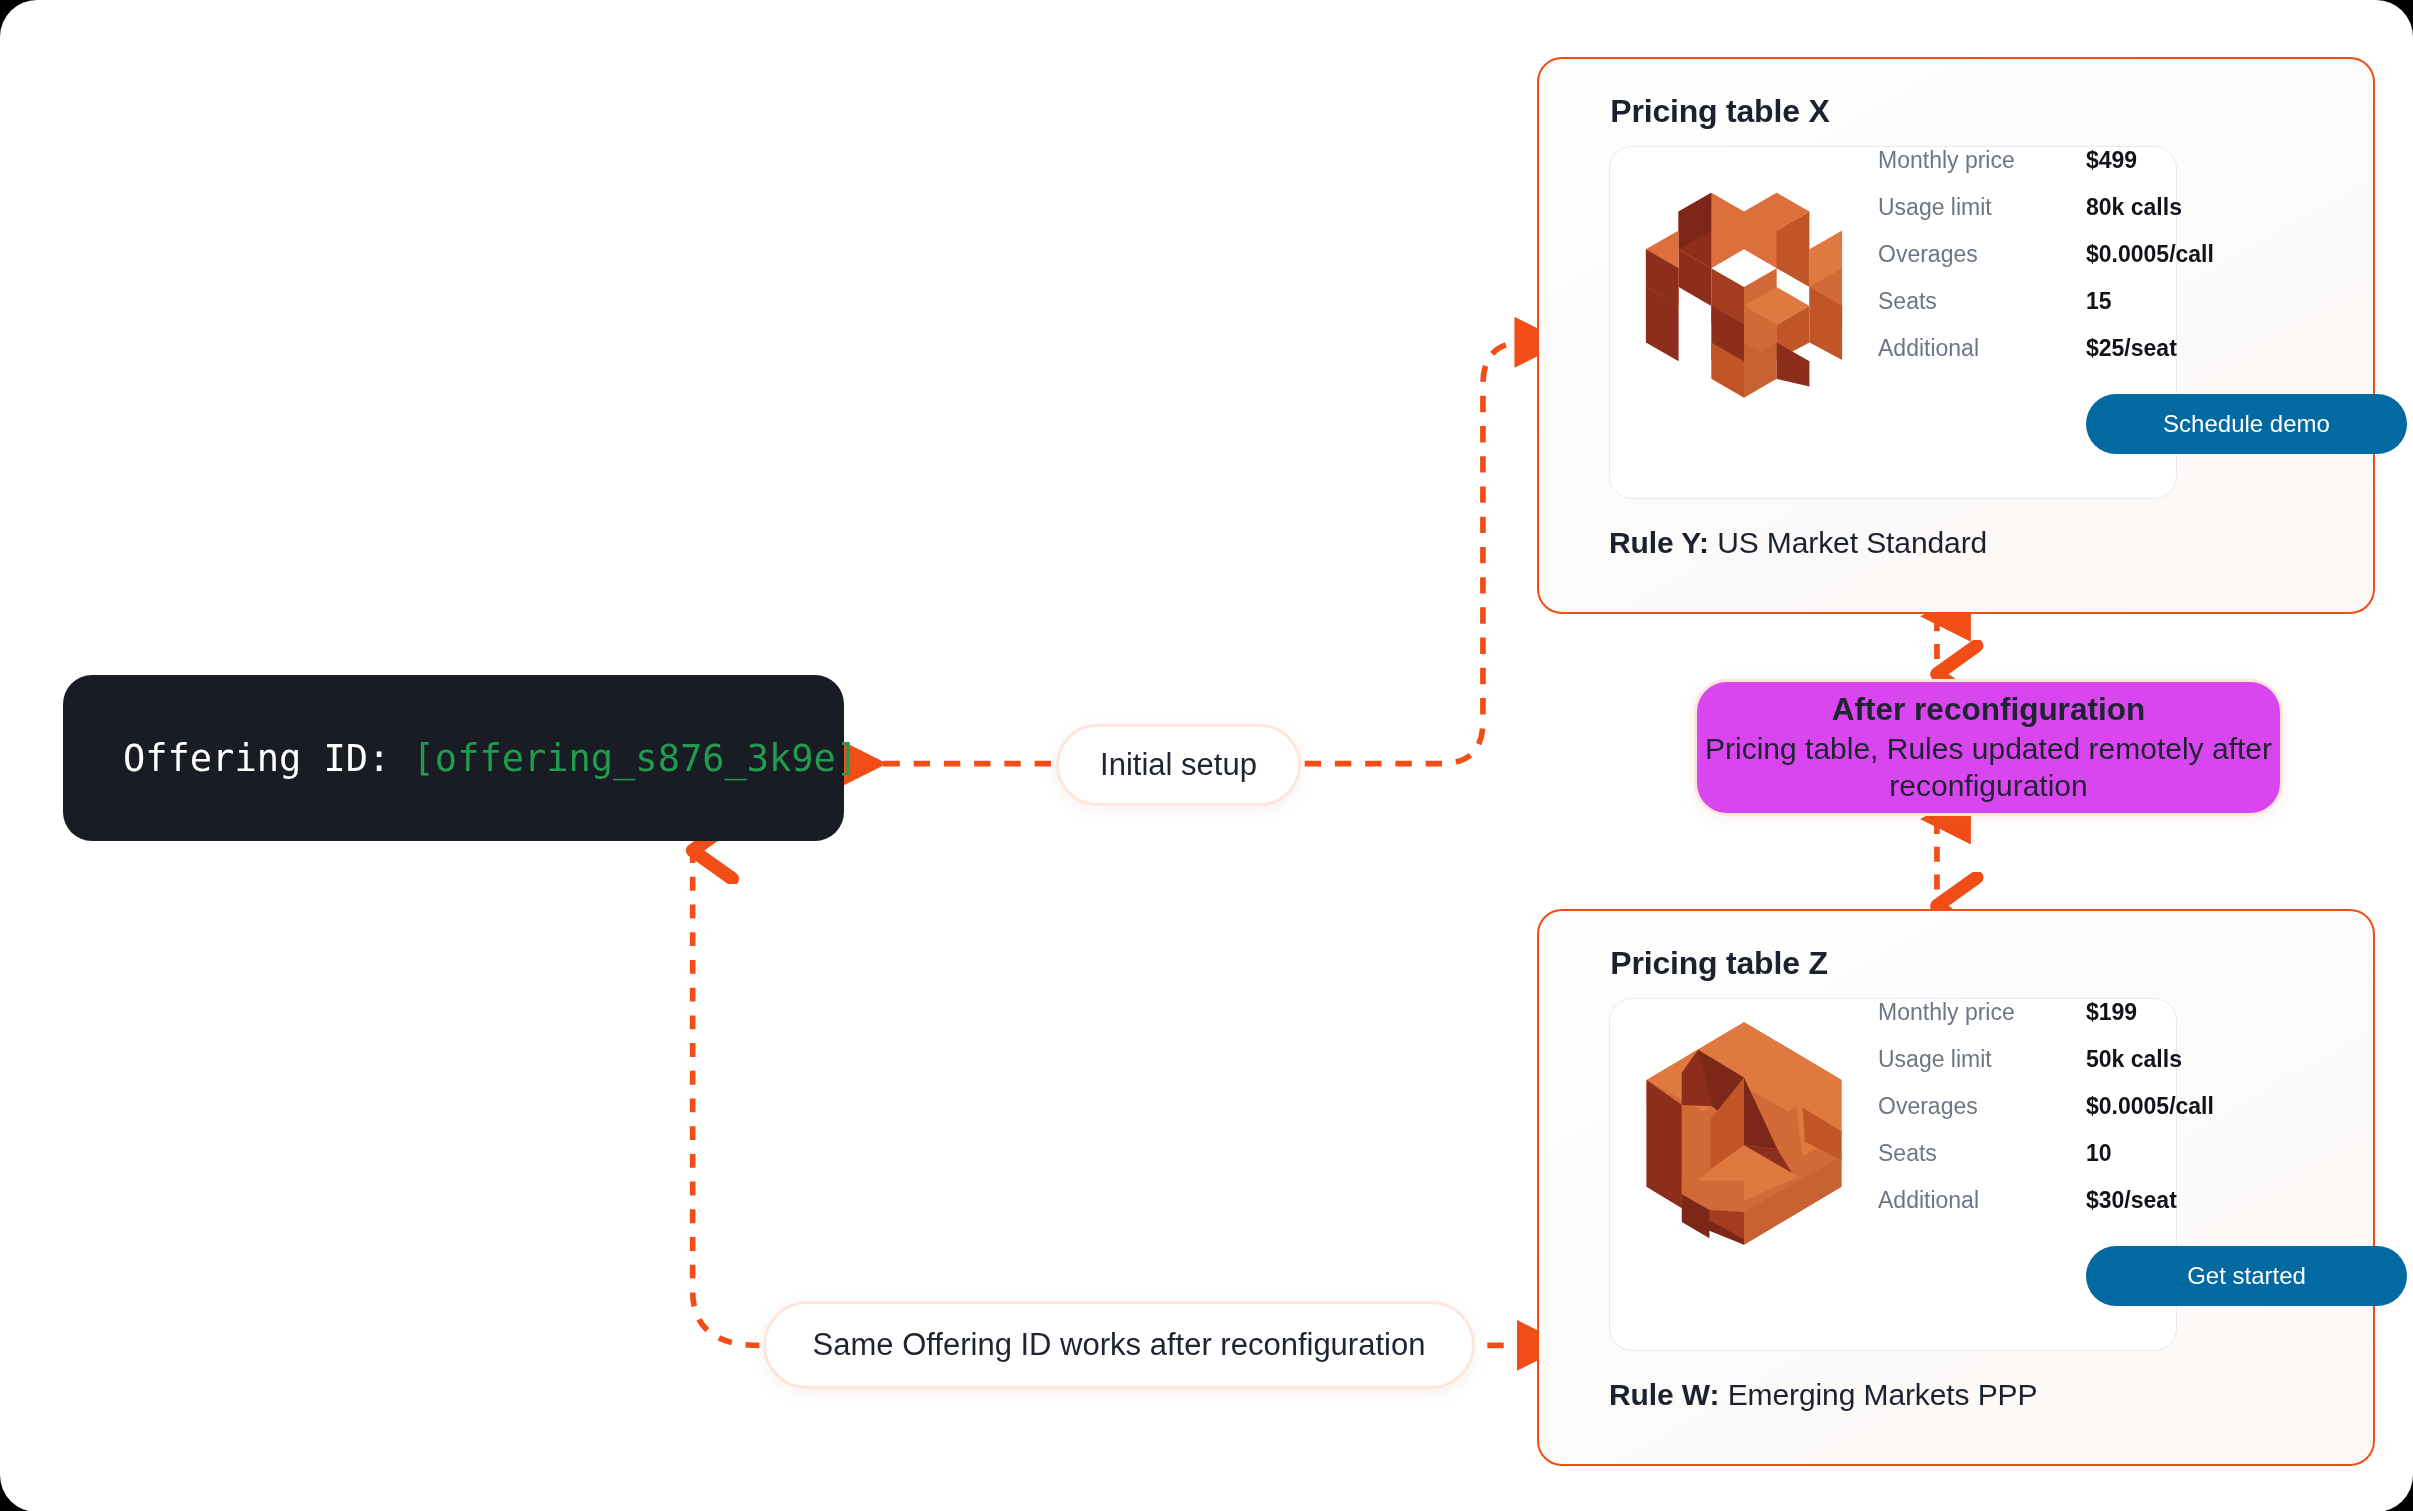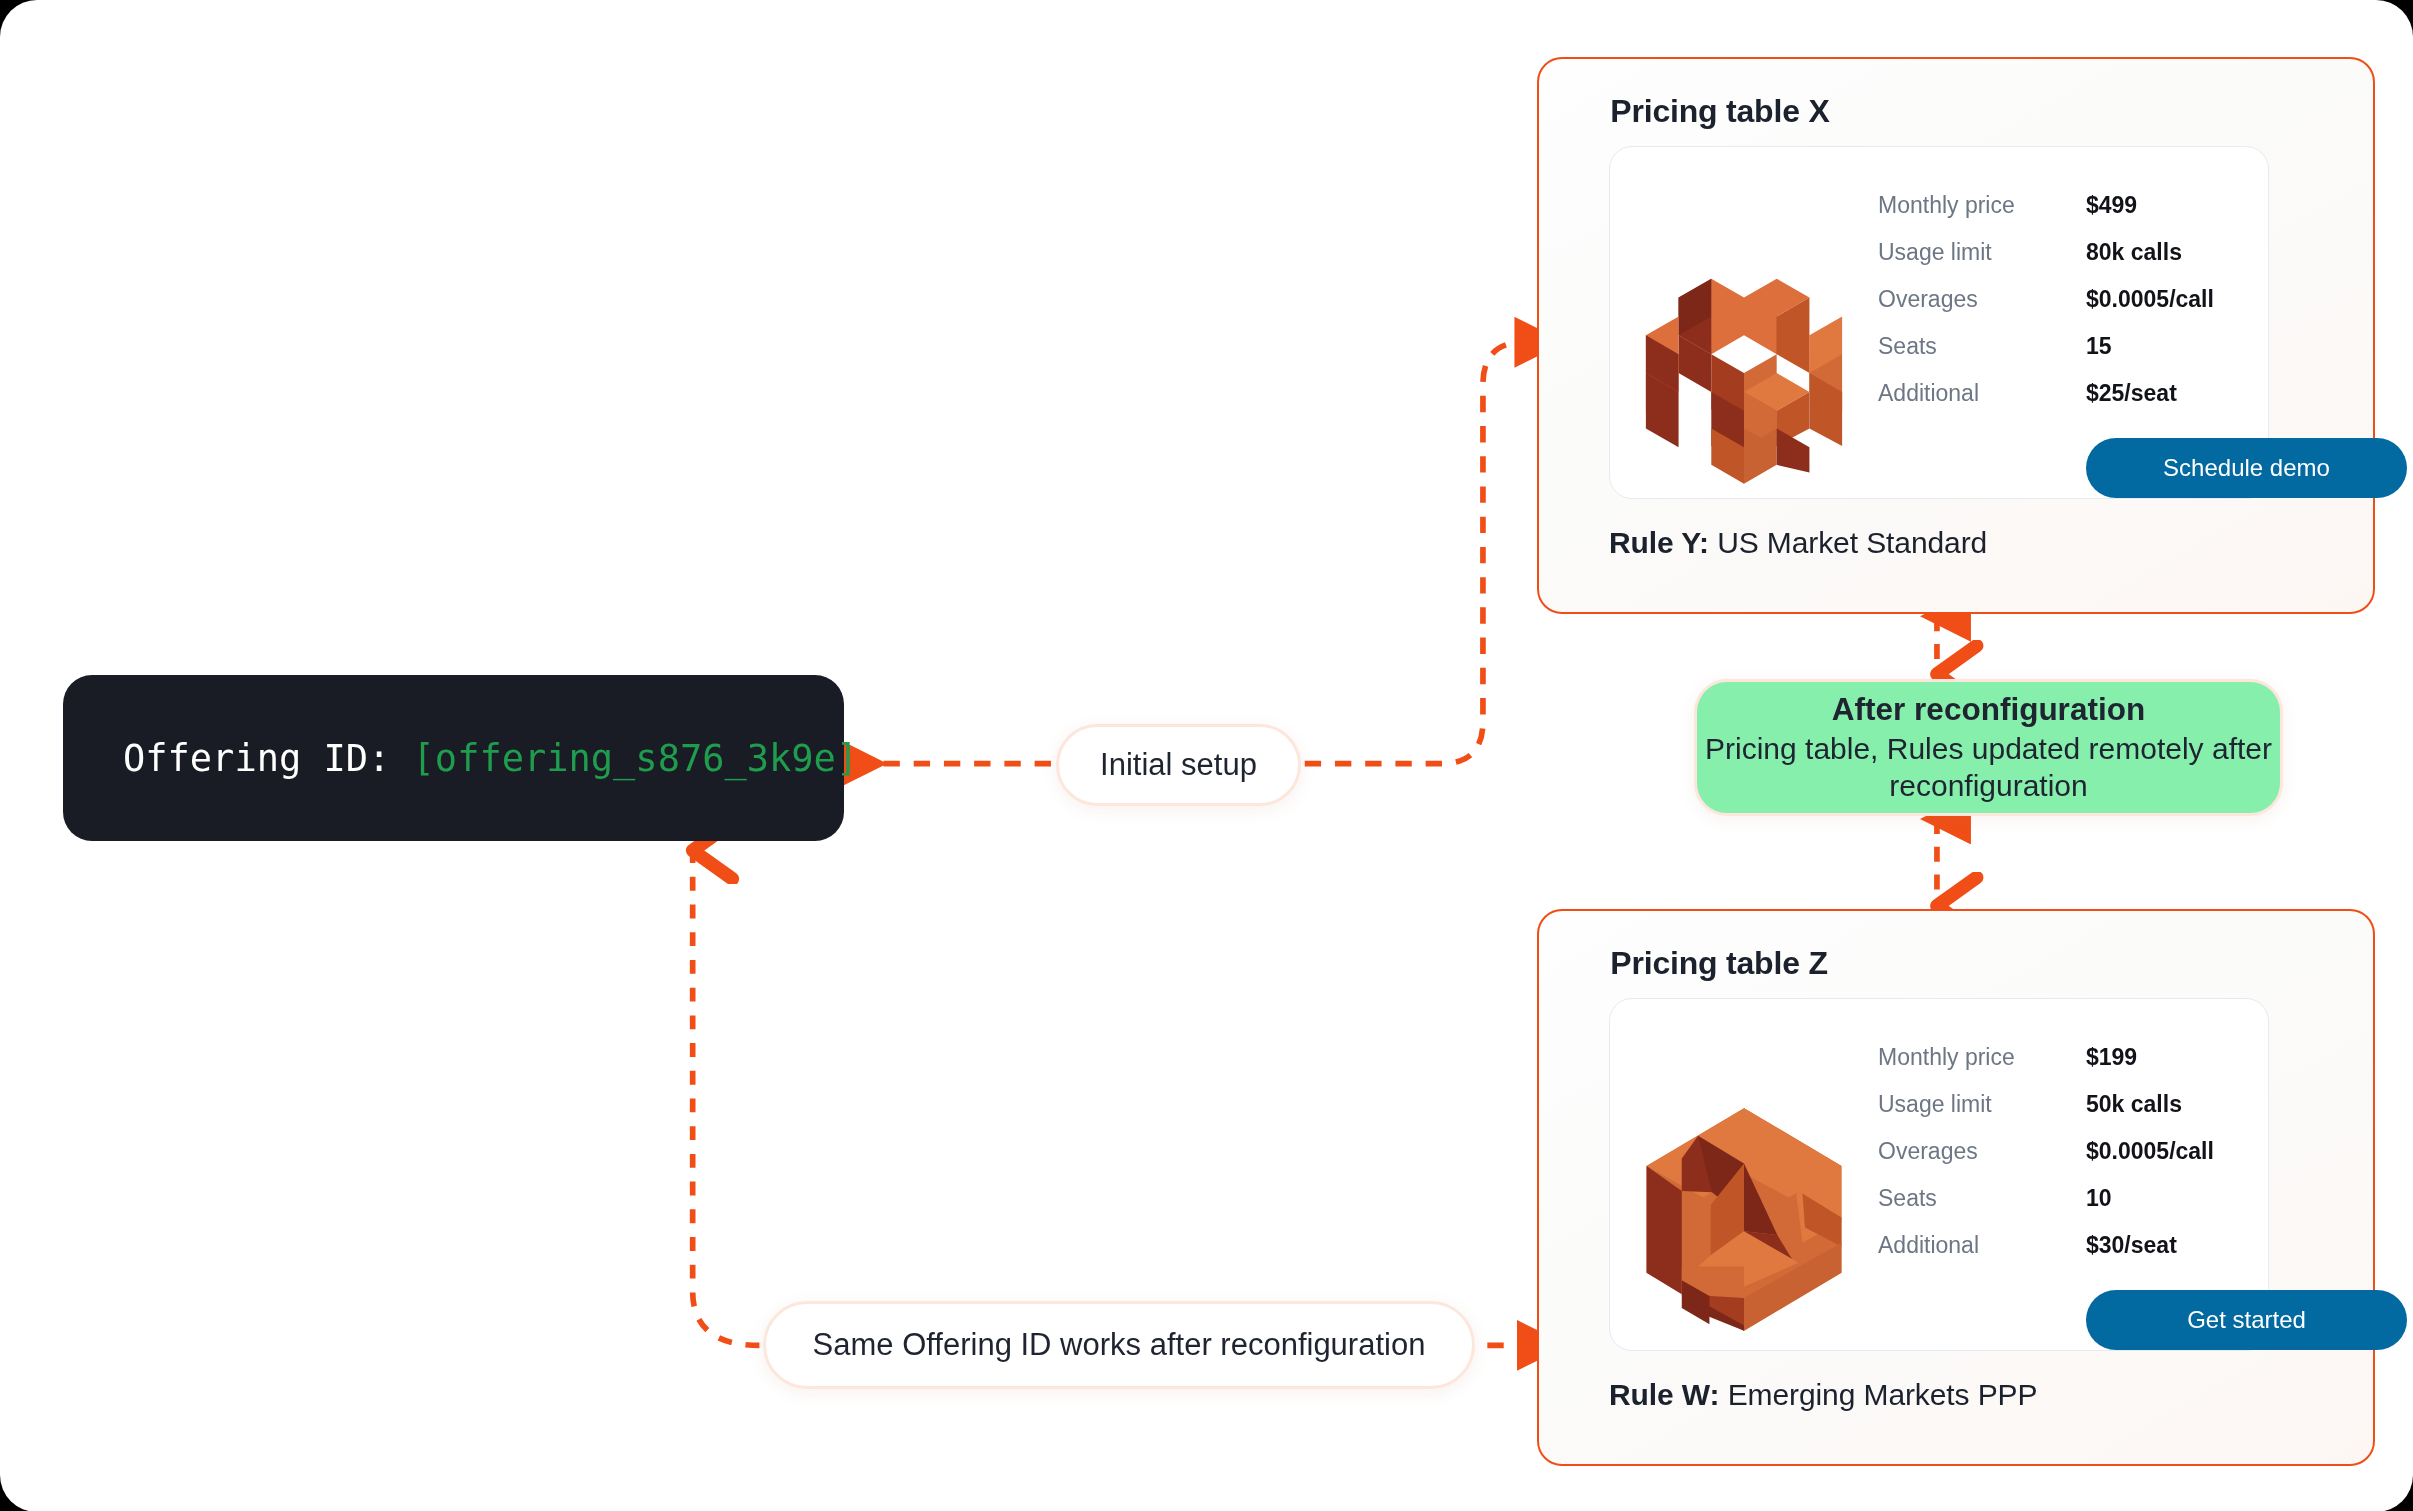--- a/index.html
+++ b/index.html
@@ -77,21 +77,21 @@
     font-size: 31px;
   }
 
   
   #callout-after {
     position: absolute;
     left: 1694px;
     top: 679px;
     width: 589px;
     height: 137px;
-    background: #86efac;
+    background: #d946ef;
     border: 3.1px solid #fde7dc;
     border-radius: 33px;
     box-sizing: border-box;
     display: flex;
     flex-direction: column;
     align-items: center;
     justify-content: center;
     color: #1e2430;
     box-shadow: 0 3.8px 16.4px rgba(180,120,90,0.09);
   }
@@ -121,28 +121,28 @@
 
   .card-title {
     font-size: 32px;
     font-weight: 700;
     color: #1b212d;
     margin: 0 0 16.4px 1.3px;
     letter-spacing: -0.2px;
   }
 
   .inner-panel {
-    width: 660px;
+    width: 568px;
     height: 353px;
     background: #ffffff;
     border: 1.9px solid #e6eaf1;
     border-radius: 23px;
     box-sizing: border-box;
     display: flex;
-    align-items: flex-end;
+    align-items: flex-start;
     padding: 0 23px 0 14px;
   }
 
   .iso-art {
     width: 239px;
     height: 265px;
     flex: 0 0 239px;
     display: flex;
     align-items: center;
     justify-content: center;

